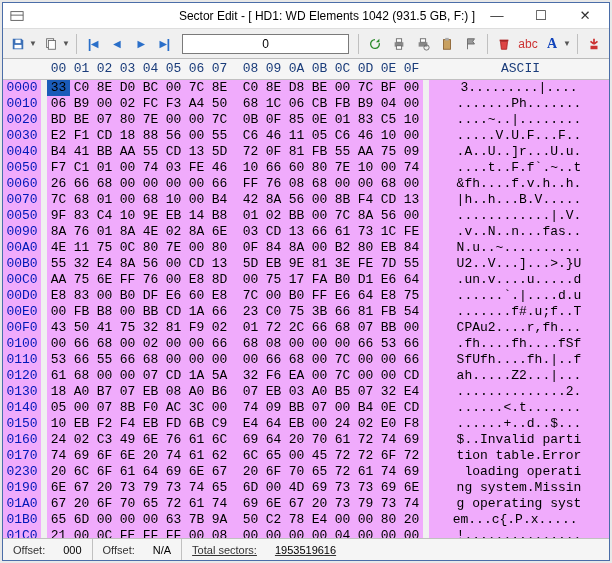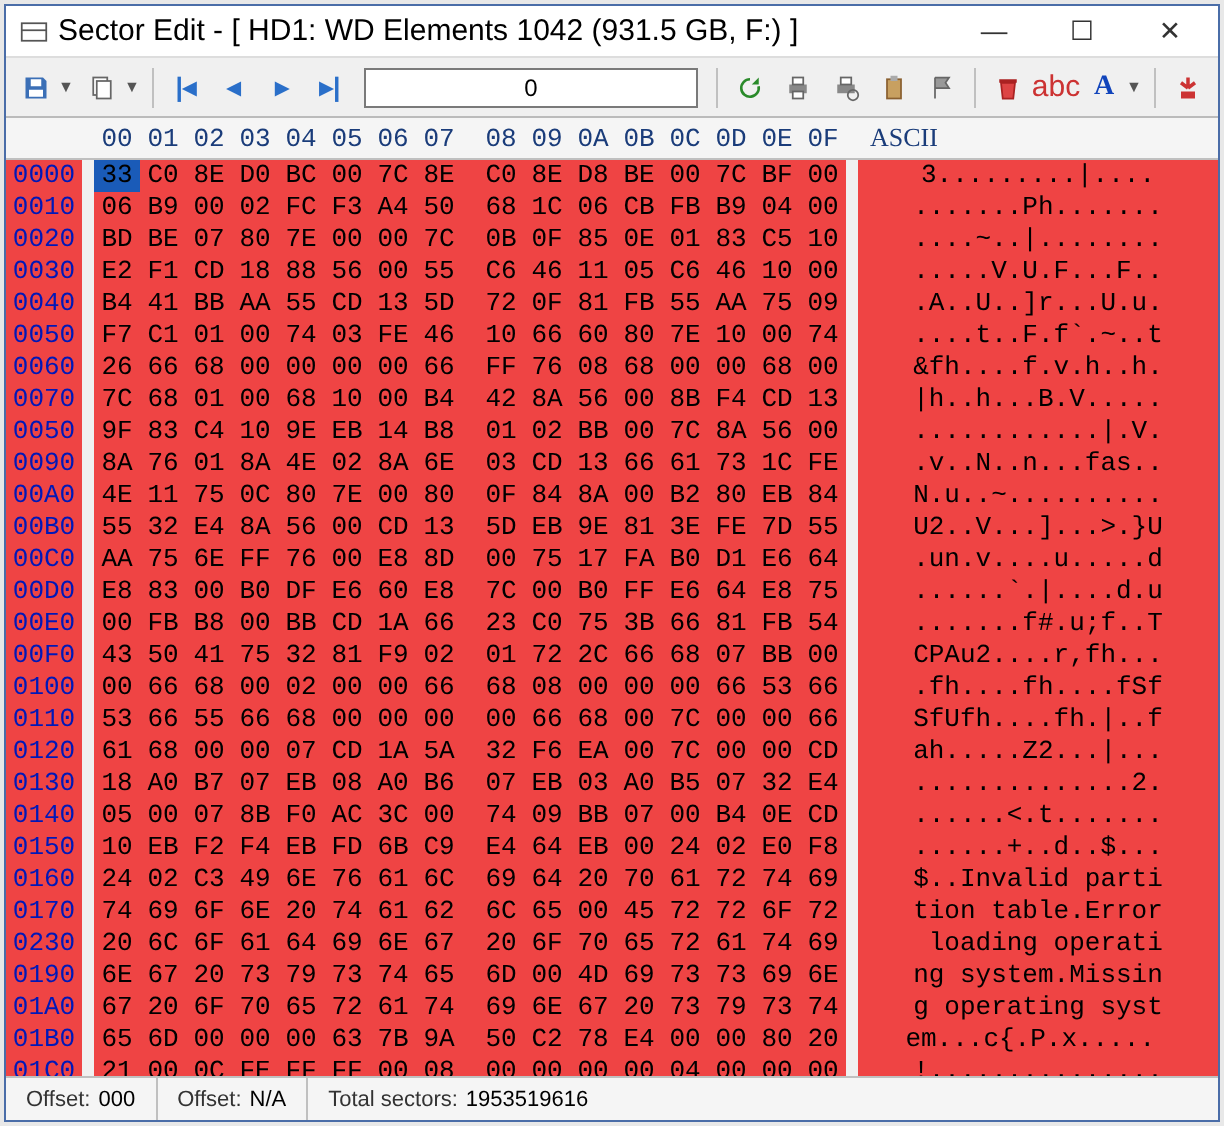--- a/index.html
+++ b/index.html
@@ -2,41 +2,41 @@
 <html><head>
 <meta charset="utf-8">
 <style>
   :root{--border:#888;--hdr:#fff;--stripe:#fff;--sel:#1a5bb8;--toolbar:#f0f0f0;--text:#000;--gray:#808080;}
   *{box-sizing:border-box;margin:0;padding:0;}
   html,body{height:100%;}
   body{font-family:Tahoma,Geneva,sans-serif;font-size:11px;background:#e8e8e8;overflow:hidden;width:612px;height:563px;}
   .window{width:608px;height:559px;margin:2px;background:#fff;border:1px solid #4a6da8;display:flex;flex-direction:column;}
   .titlebar{height:26px;background:#fff;display:flex;align-items:center;padding:0 2px;border-bottom:1px solid #ddd;}
   .app-icon{width:16px;height:16px;margin:0 4px;display:flex;align-items:center;justify-content:center;color:#555;}
-  .title-text{flex:1;font-size:15px;color:#000;}
+  .title-text{flex:1;font-size:12px;color:#000;text-align:right;}
   .win-btn{width:44px;height:24px;background:transparent;border:none;display:flex;align-items:center;justify-content:center;color:#333;}
   .toolbar{height:30px;background:var(--toolbar);border-bottom:1px solid #bbb;display:flex;align-items:center;padding:2px 4px;gap:2px;}
   .tbtn{width:22px;height:22px;background:transparent;border:1px solid transparent;border-radius:2px;display:flex;align-items:center;justify-content:center;color:#444;}
   .tsep{width:1px;height:20px;background:#c0c0c0;margin:0 3px;}
   .dropdown-caret{margin-left:-2px;width:9px;display:inline-block;color:#555;font-size:8px;align-self:center;}
   .sector-input{flex:1;max-width:260px;height:20px;border:1px solid #7a7a7a;background:#fff;text-align:center;font-size:12px;padding:0 4px;margin:0 4px;}
-  .hex-wrap{flex:1;overflow:auto;background:#ef4444;}
+  .hex-wrap{flex:1;overflow:auto;background:#f0abfc;}
   table.hex{border-collapse:collapse;font-family:"Courier New",monospace;font-size:13px;width:100%;}
   table.hex th{background:#f5f5f5;font-weight:normal;color:#1a3c7a;border-bottom:1px solid #c0c0c0;padding:2px 3px;text-align:center;height:20px;}
   table.hex th.offset-hdr{text-align:left;padding-left:6px;width:38px;}
-  table.hex th.ascii-hdr{text-align:left;padding-left:6px;font-family:Liberation Serif, serif;}
+  table.hex th.ascii-hdr{text-align:center;padding-left:6px;}
   table.hex td{padding:0 3px;text-align:center;white-space:pre;height:16px;line-height:16px;}
   td.off{color:#0018b8;text-align:left;padding-left:6px;}
   td.hx{color:#000;width:23px;}
   td.gutter{background:#f0f0f0;width:6px;padding:0;}
   td.asc{font-family:"Courier New",monospace;color:#000;text-align:left;white-space:pre;padding-left:4px;padding-right:4px;}
   .selbyte{background:var(--sel);color:#fff;}
   .status{height:22px;background:#f5f5f5;border-top:1px solid #c0c0c0;display:flex;align-items:center;font-size:11px;color:#333;}
-  .status-cell{padding:0 10px;border-right:1px solid #c0c0c0;height:100%;display:flex;align-items:center;gap:4px;}
-  .status-cell:last-child{border-right:none;flex:1;}
+  .status-cell{padding:0 10px;border-right:1px solid #c0c0c0;height:100%;display:flex;align-items:center;gap:18px;}
+  .status-cell:last-child{border-right:none;flex:1;text-decoration:underline;}
   .sv{color:#000;}
   svg{display:block;}
 </style>
 </head>
 <body>
 
 <div class="window">
   <div class="titlebar">
     <span class="app-icon">
       <svg width="14" height="14" viewBox="0 0 16 16">
@@ -119,21 +119,21 @@
         </svg>
       </button>
     <span class="tsep"></span>
     <button class="tbtn">
         <svg width="14" height="14" viewBox="0 0 16 16">
           <path d="M4 5h8l-1 9H5z" fill="#d44" stroke="#a22"></path>
           <rect x="3" y="3" width="10" height="2" fill="#a22"></rect>
         </svg>
       </button>
     <button class="tbtn">
-        <span style="font-size:15px;color:#c33;">abc</span>
+        <span style="font-size:12px;color:#c33;">abc</span>
       </button>
     <button class="tbtn">
         <span style="font-weight:bold;color:#14b;font-family:serif;font-size:14px;">A</span>
       </button>
     <span class="dropdown-caret">▼</span>
     <span class="tsep"></span>
     <button class="tbtn">
         <svg width="14" height="14" viewBox="0 0 16 16">
           <path d="M8 2v6M8 8l-4-3M8 8l4-3" stroke="#c33" stroke-width="2" fill="none"></path>
           <rect x="4" y="10" width="8" height="4" fill="#c33"></rect>

